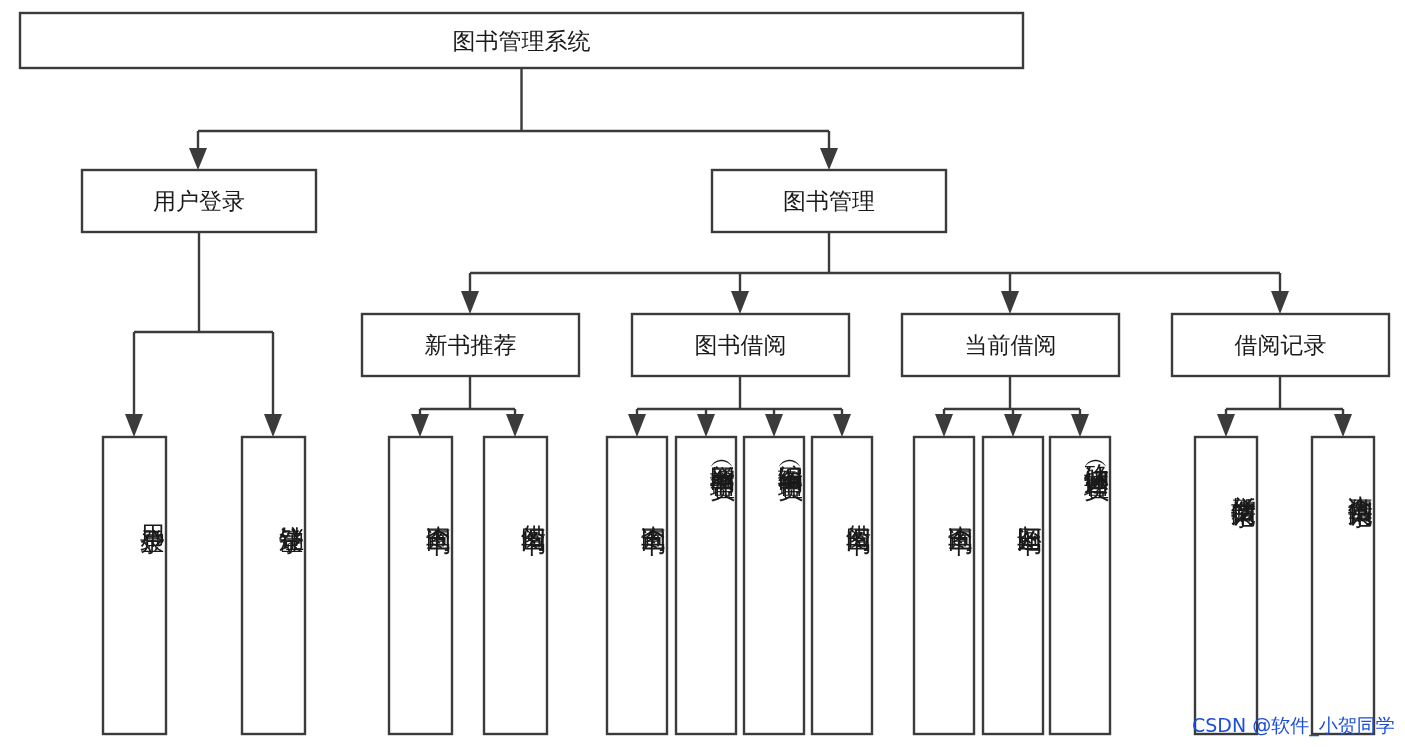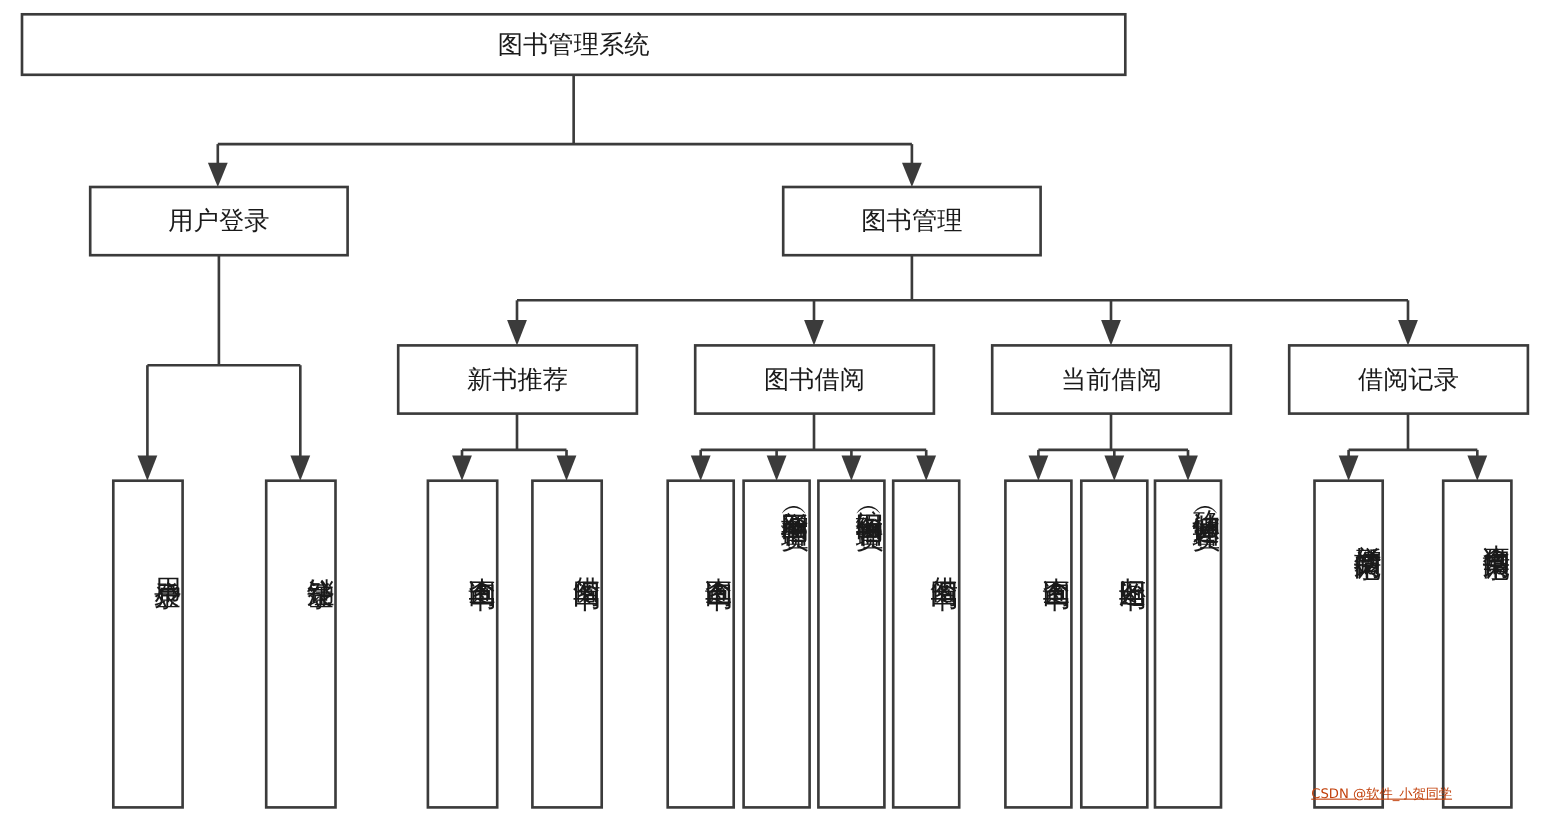--- a/index.html
+++ b/index.html
@@ -56,24 +56,23 @@
     line-height: 1.08;
     letter-spacing: 2px;
     color: #1a1a1a;
     white-space: nowrap;
     text-align: start;
     pointer-events: none;
   }
   .watermark {
     position: absolute;
     font-family: "DejaVu Sans", "Liberation Sans", sans-serif;
-    font-size: 12px;
-    color: #c2410c;
+    font-size: 19px;
+    color: #1d4ed8;
     white-space: nowrap;
-    text-decoration: underline;
   }
 </style>
 </head>
 <body>
 
 <div id="diagram-root">
 
   <svg class="canvas" viewBox="0 0 1405 747">
     <defs>
       <marker id="arrow" viewBox="0 0 12 12" refX="6" refY="10.5" markerWidth="9" markerHeight="10" orient="auto-start-reverse">

